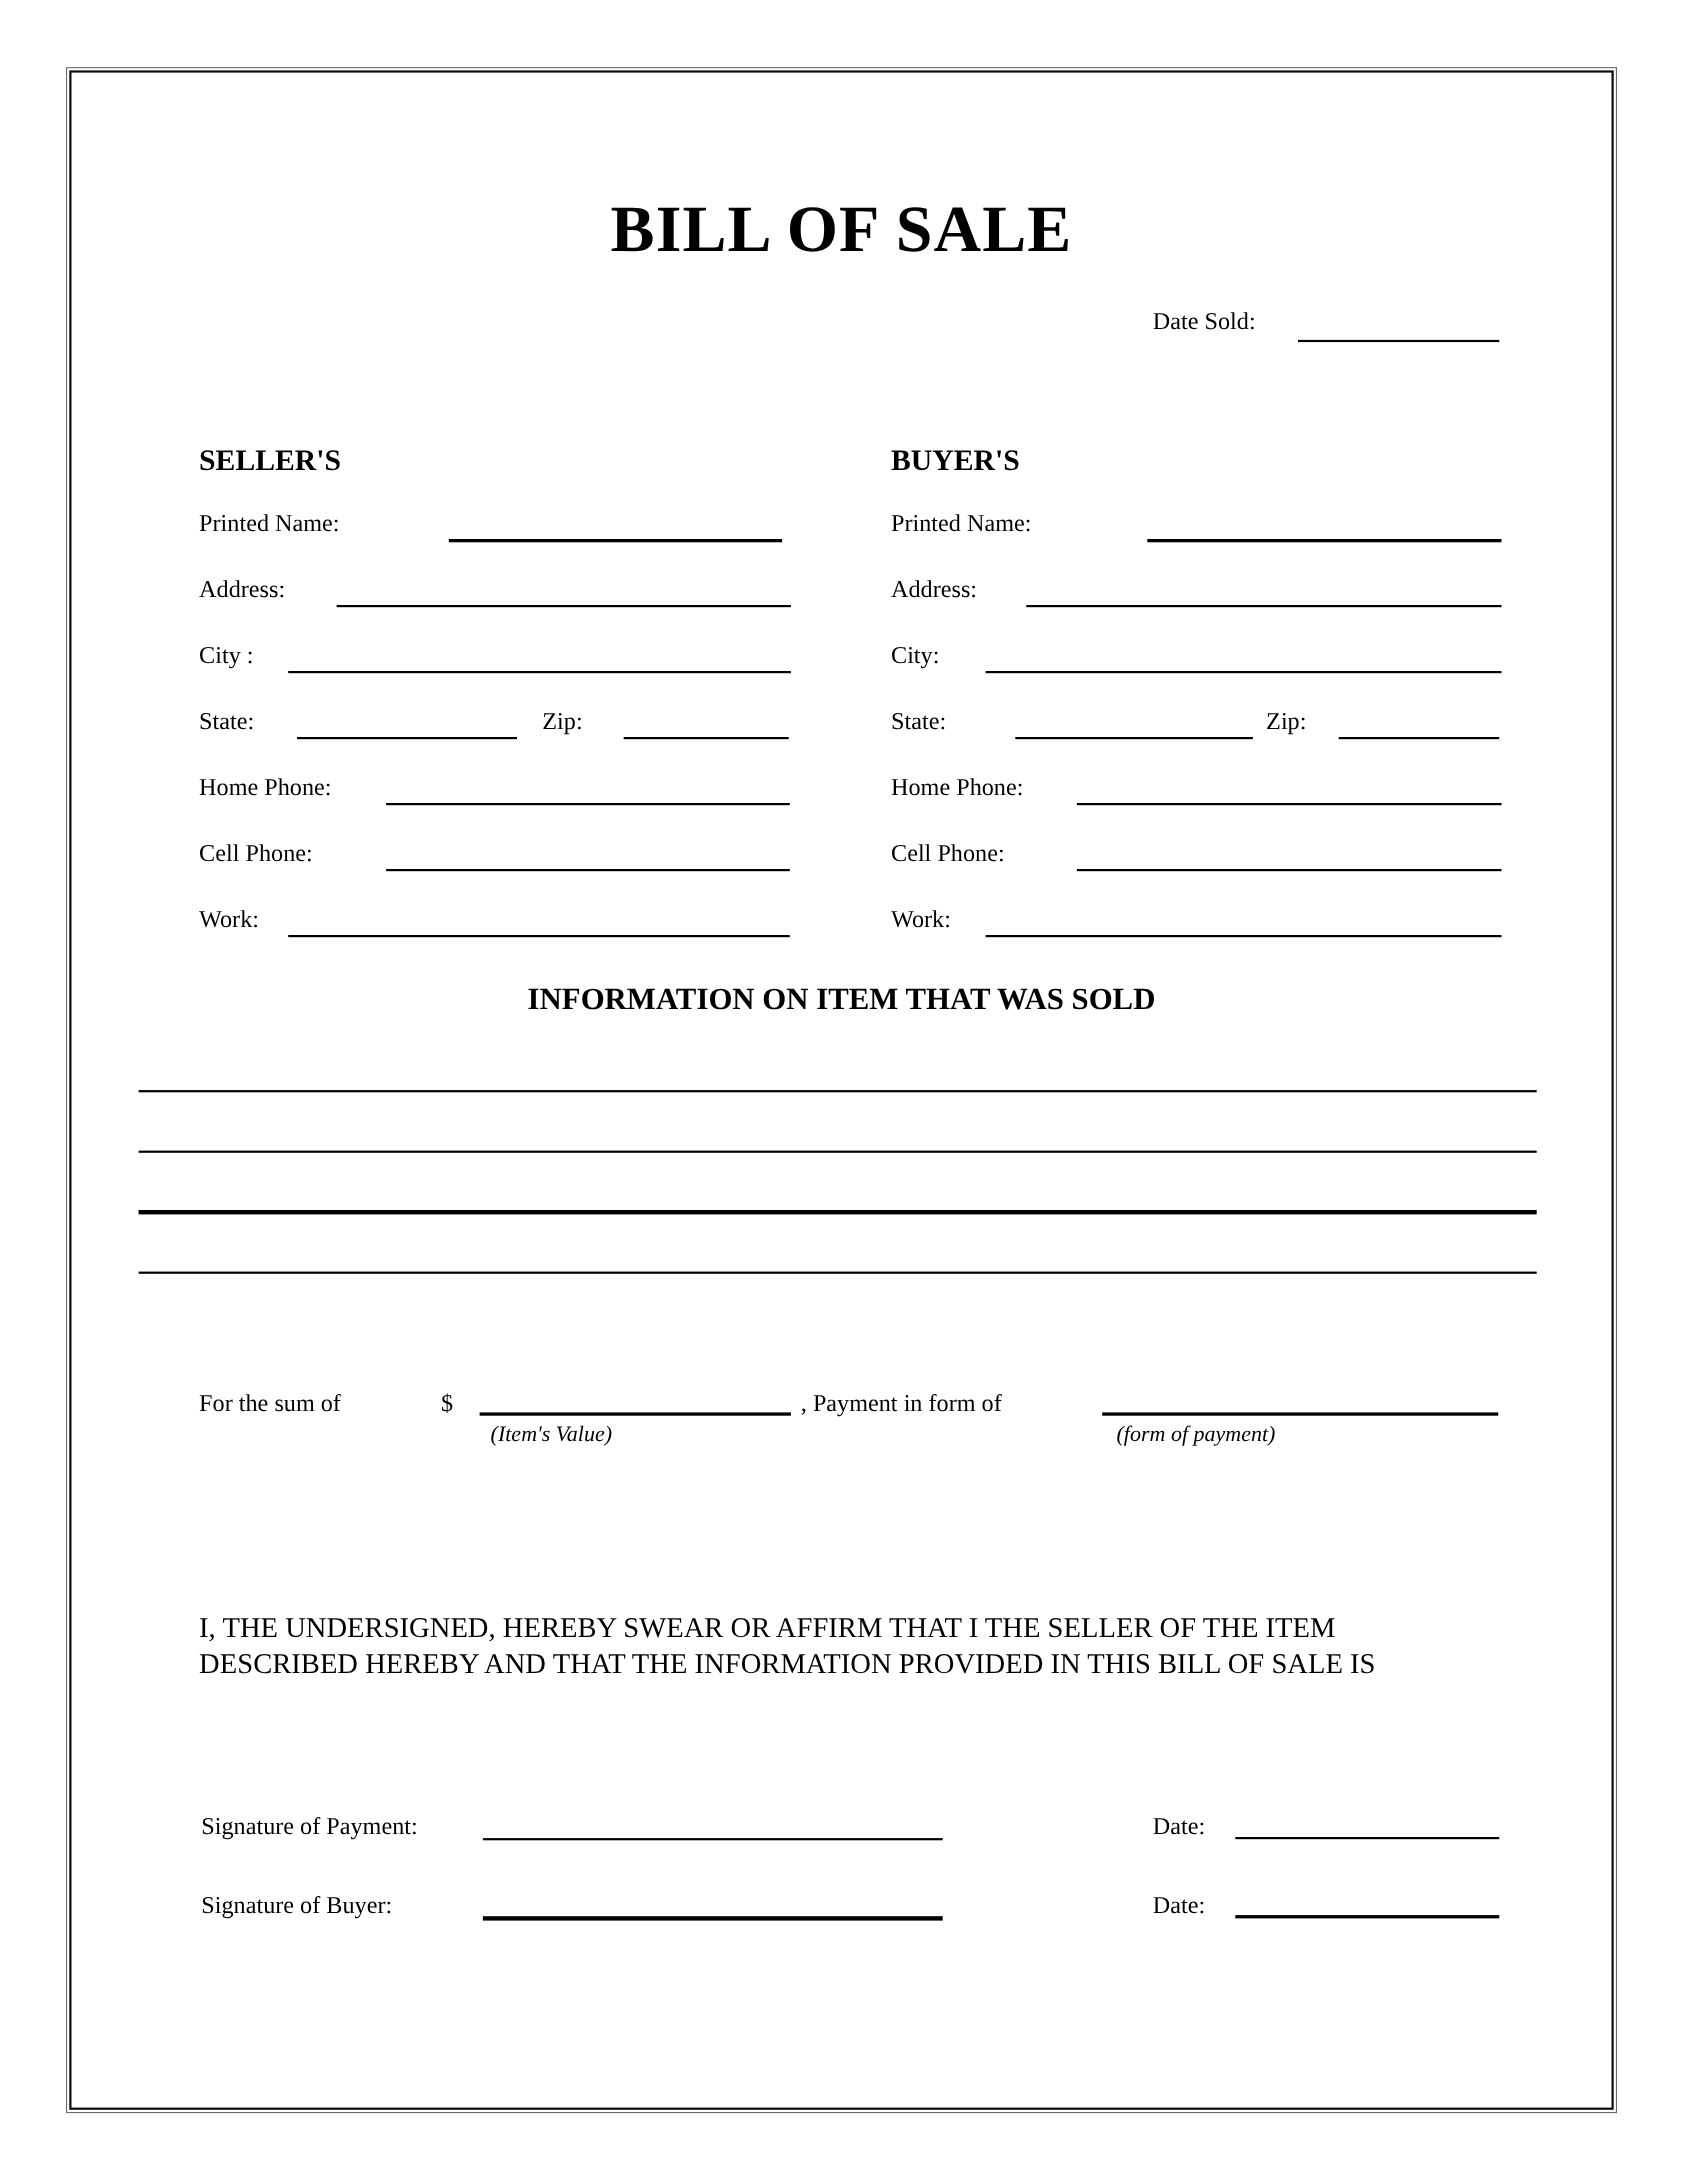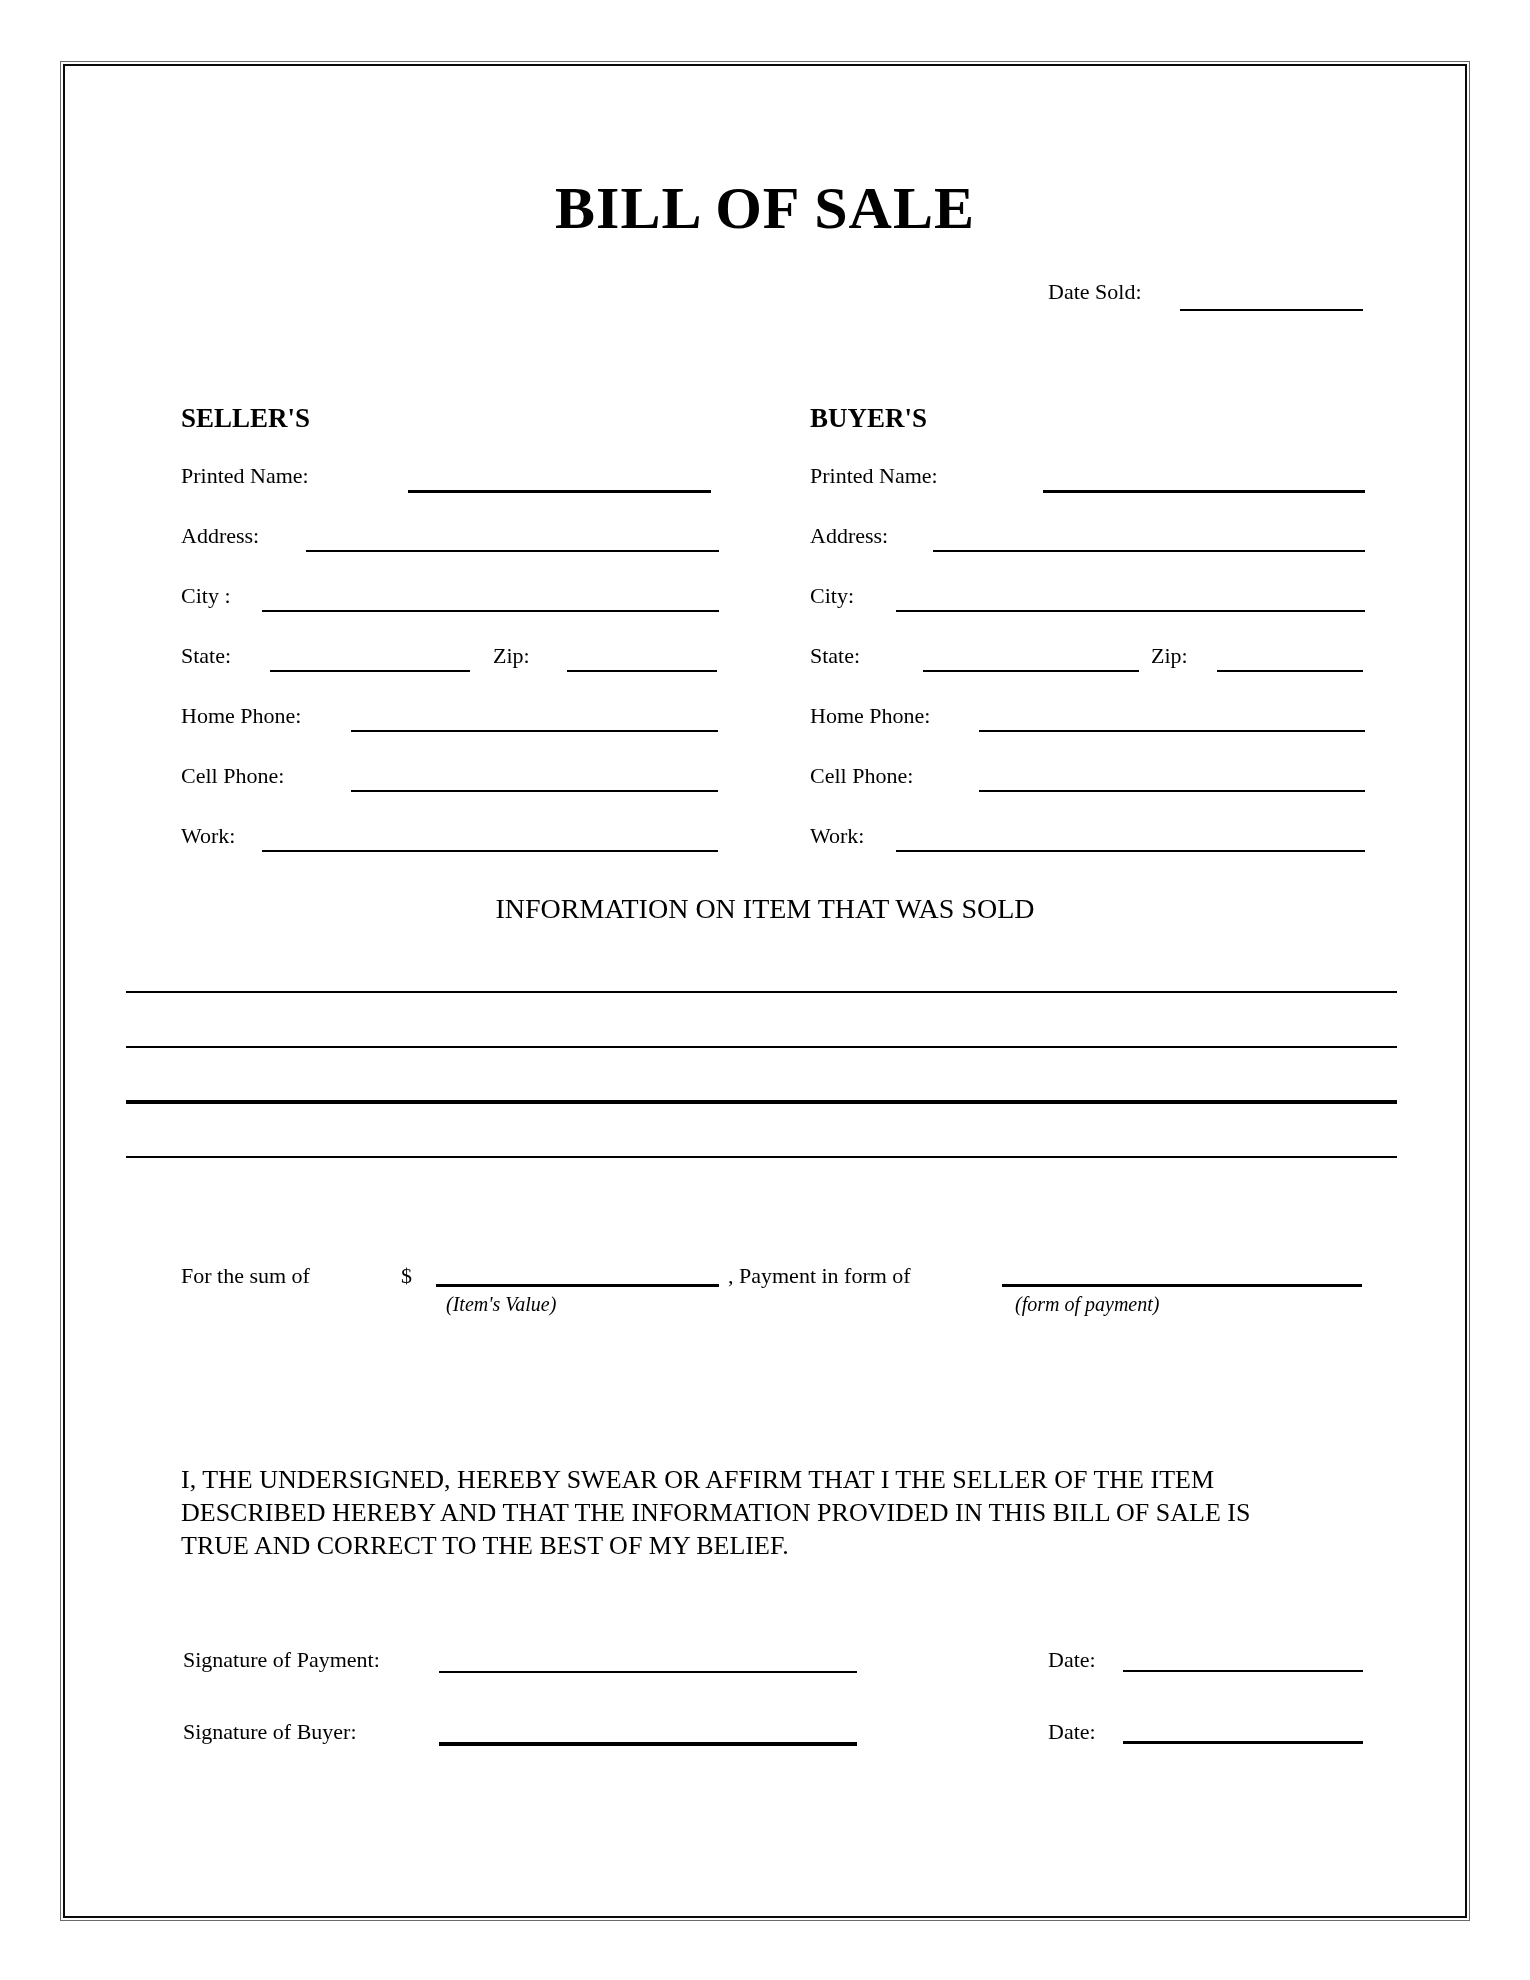--- a/index.html
+++ b/index.html
@@ -16,21 +16,21 @@
   .frame-inner{position:absolute;left:2px;top:2px;right:2px;bottom:2px;border:2px solid #0a0a0a;}
   .title{
     position:absolute;left:0;top:182px;width:100%;
     text-align:center;font-size:60px;font-weight:bold;letter-spacing:1px;
     margin:0;line-height:52px;
   }
   .lbl{position:absolute;font-size:22px;line-height:30px;white-space:nowrap;}
   .hdr{position:absolute;font-size:27px;font-weight:bold;line-height:31px;white-space:nowrap;}
   .center-hdr{
     position:absolute;left:0;top:893px;width:100%;text-align:center;
-    font-size:28px;font-weight:normal;margin:0;line-height:32px;
+    font-size:28px;font-weight:bold;margin:0;line-height:32px;
   }
   .ln{position:absolute;height:2px;background:#000;}
   .ln.t3{height:3px;}
   .ln.t4{height:4px;}
   .cap{position:absolute;font-size:20px;font-style:italic;line-height:24px;white-space:nowrap;}
   .para{position:absolute;left:181px;top:1441px;width:1160px;font-size:26px;margin-top:22px;}
   .para div{line-height:33px;}
 </style>
 </head>
 <body>
@@ -107,21 +107,20 @@
   <span class="lbl" style="left:401px;top:1261px;">$</span>
   <div class="ln t3" style="left:436px;top:1284px;width:283px;"></div>
   <span class="cap" style="left:446px;top:1292px;">(Item's Value)</span>
   <span class="lbl" style="left:728px;top:1261px;">, Payment in form of</span>
   <div class="ln t3" style="left:1002px;top:1284px;width:360px;"></div>
   <span class="cap" style="left:1015px;top:1292px;">(form of payment)</span>
 
   <div class="para">
     <div>I, THE UNDERSIGNED, HEREBY SWEAR OR AFFIRM THAT I THE SELLER OF THE ITEM</div>
     <div>DESCRIBED HEREBY AND THAT THE INFORMATION PROVIDED IN THIS BILL OF SALE IS</div>
-    <div>TRUE AND CORRECT TO THE BEST OF MY BELIEF.</div>
   </div>
 
   <span class="lbl" style="left:183px;top:1645px;">Signature of Payment:</span>
   <div class="ln" style="left:439px;top:1671px;width:418px;"></div>
   <span class="lbl" style="left:1048px;top:1645px;">Date:</span>
   <div class="ln" style="left:1123px;top:1670px;width:240px;"></div>
 
   <span class="lbl" style="left:183px;top:1717px;">Signature of Buyer:</span>
   <div class="ln t4" style="left:439px;top:1742px;width:418px;"></div>
   <span class="lbl" style="left:1048px;top:1717px;">Date:</span>

